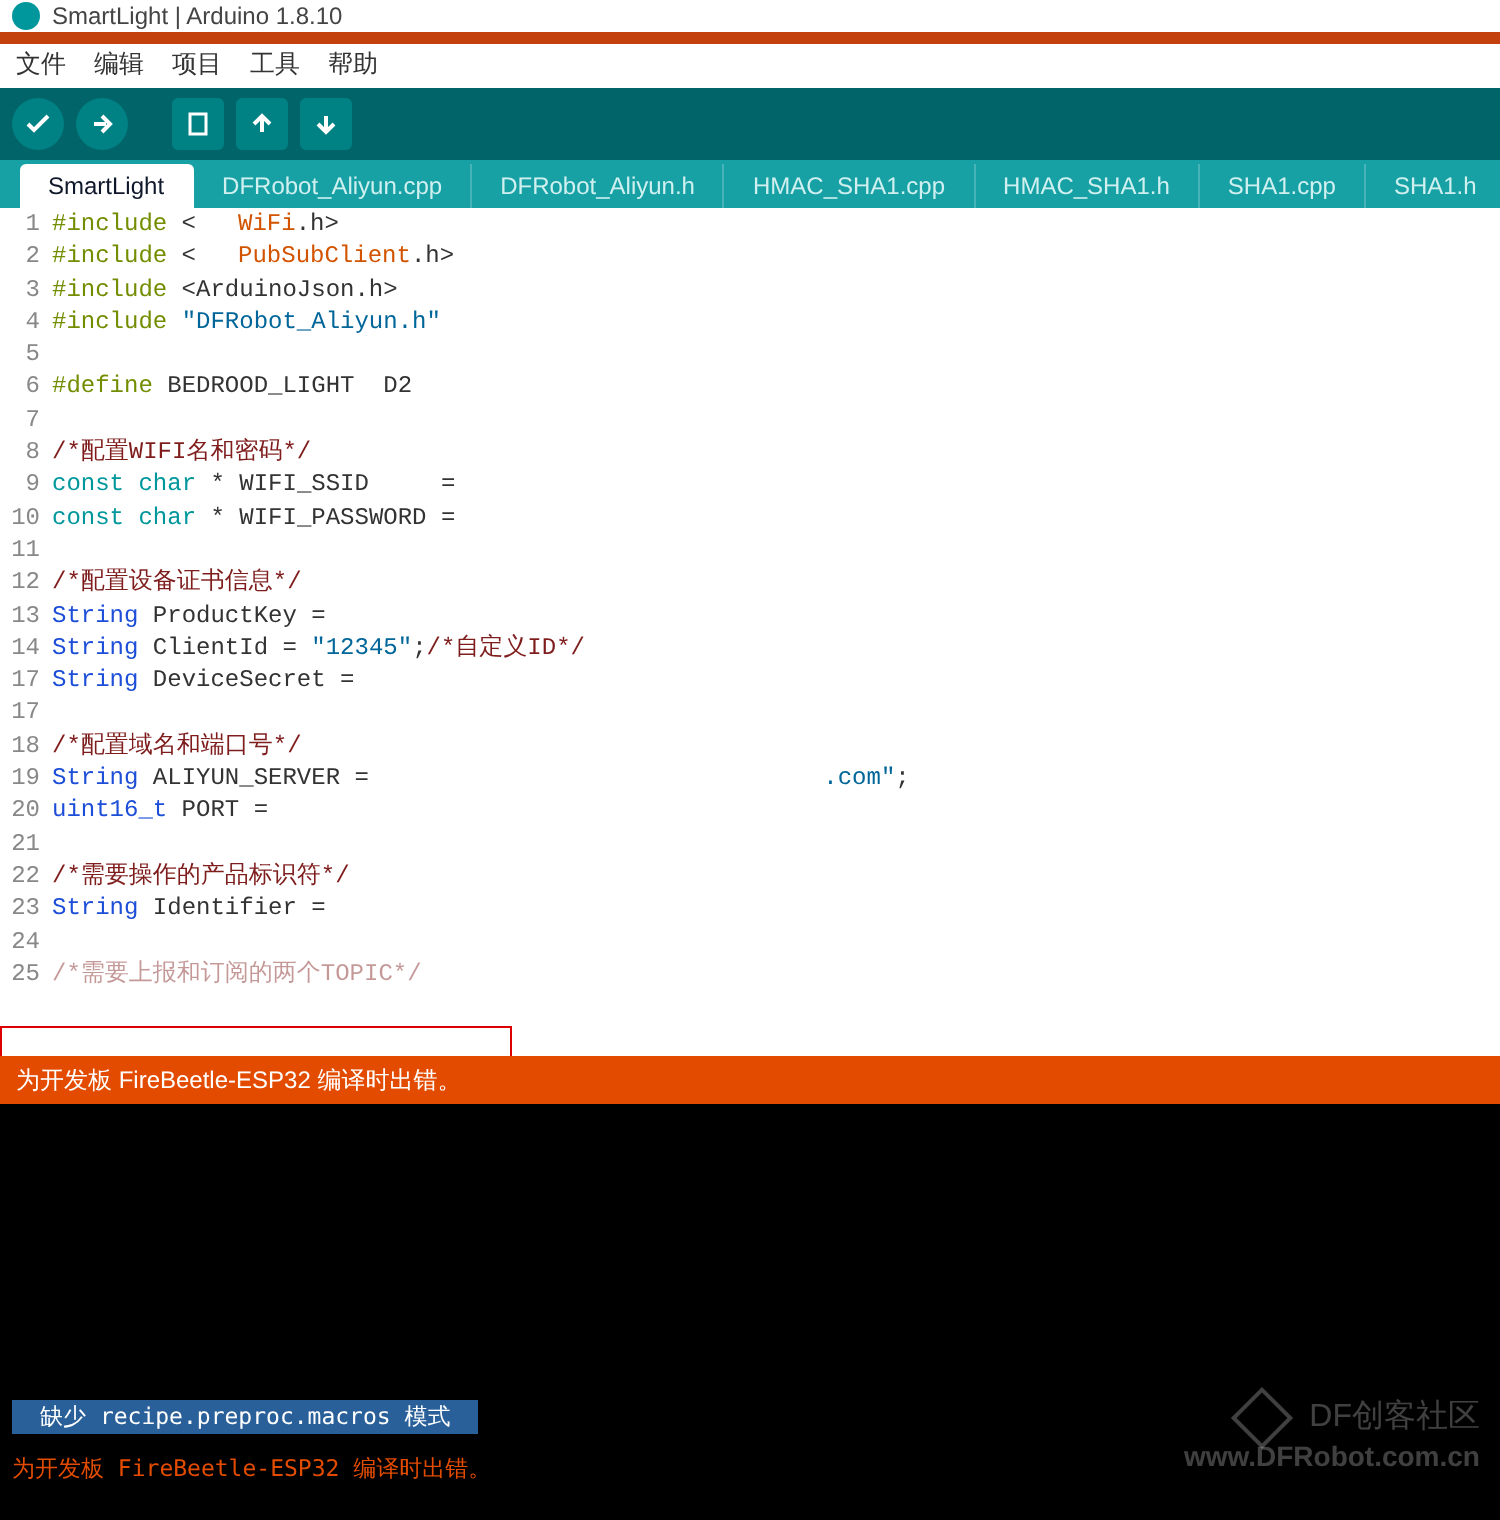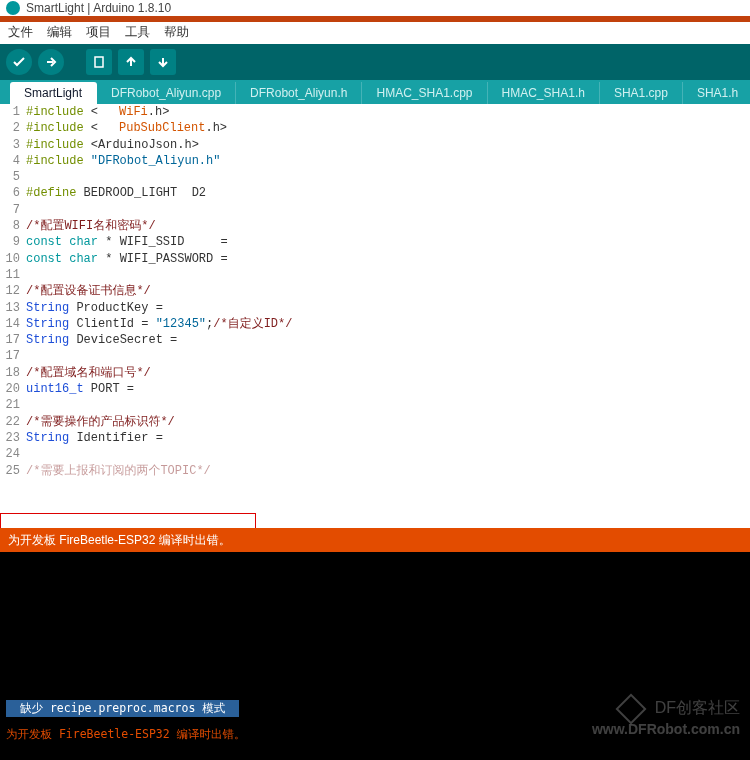--- a/index.html
+++ b/index.html
@@ -266,20 +266,24 @@
     </div>
   <div class="line">
       <span class="gutter">17</span>
       <span class="code"></span>
     </div>
   <div class="line">
       <span class="gutter">18</span>
       <span class="code cmt">/*配置域名和端口号*/</span>
     </div>
   <div class="line">
+      <span class="gutter">19</span>
+      <span class="code"><span class="ty">String</span><span> ALIYUN_SERVER = </span><span style="display:inline-block;width:220px"></span><span class="str">.com"</span><span>;</span></span>
+    </div>
+  <div class="line">
       <span class="gutter">20</span>
       <span class="code"><span class="ty">uint16_t</span><span> PORT = </span></span>
     </div>
   <div class="line">
       <span class="gutter">21</span>
       <span class="code"></span>
     </div>
   <div class="line">
       <span class="gutter">22</span>
       <span class="code cmt">/*需要操作的产品标识符*/</span>

